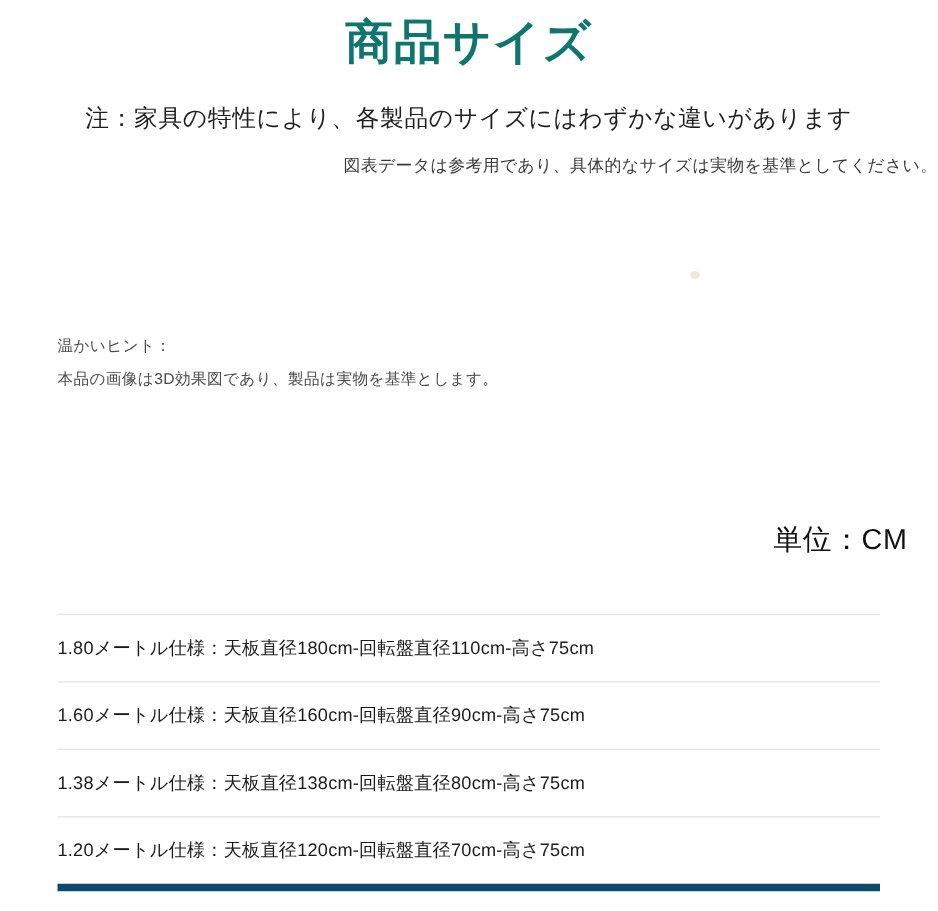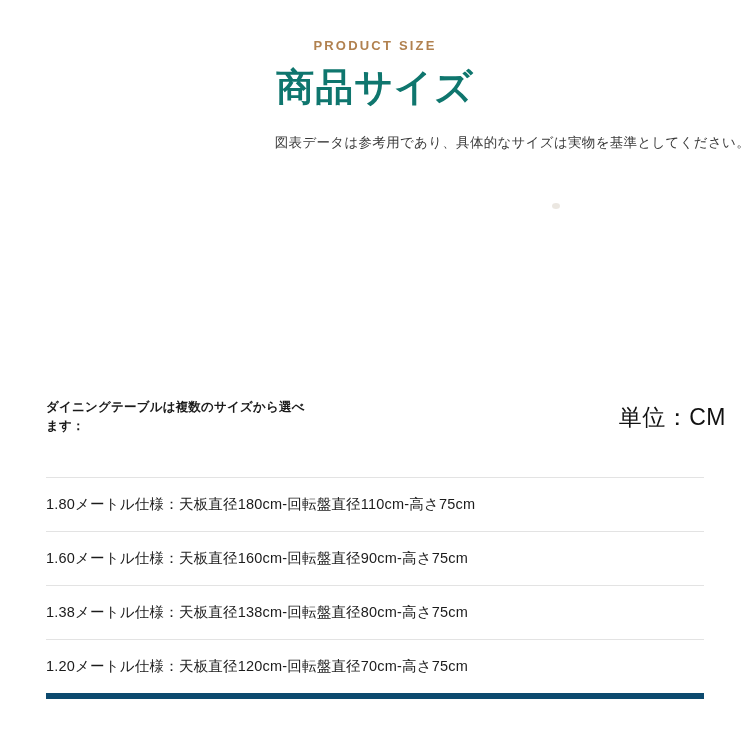--- a/index.html
+++ b/index.html
@@ -121,31 +121,34 @@
     background: #e9e4de;
     border-radius: 50%;
     opacity: 0.9;
   }
 </style>
 </head>
 <body>
 
 <div class="page">
 
-  <div class="eyebrow">PRODUCT SIZE</div>
 
   <h1 class="main-title">商品サイズ</h1>
 
+  <div class="note-line">注：家具の特性により、各製品のサイズにはわずかな違いがあります</div>
 
   <div class="sub-note-line">図表データは参考用であり、具体的なサイズは実物を基準としてください。</div>
 
   <div class="artifact"></div>
 
+  <div class="hint">
+    <span class="hint-line-1">温かいヒント：</span>
+    <span class="hint-line-2">本品の画像は3D効果図であり、製品は実物を基準とします。</span>
+  </div>
 
-  <div class="size-head">ダイニングテーブルは複数のサイズから選べます：</div>
 
   <div class="unit">単位：CM</div>
 
   <div class="spec-list">
     <div class="spec-row">
       <span class="spec-text">1.80メートル仕様：天板直径180cm-回転盤直径110cm-高さ75cm</span>
     </div>
     <div class="spec-row">
       <span class="spec-text">1.60メートル仕様：天板直径160cm-回転盤直径90cm-高さ75cm</span>
     </div>

